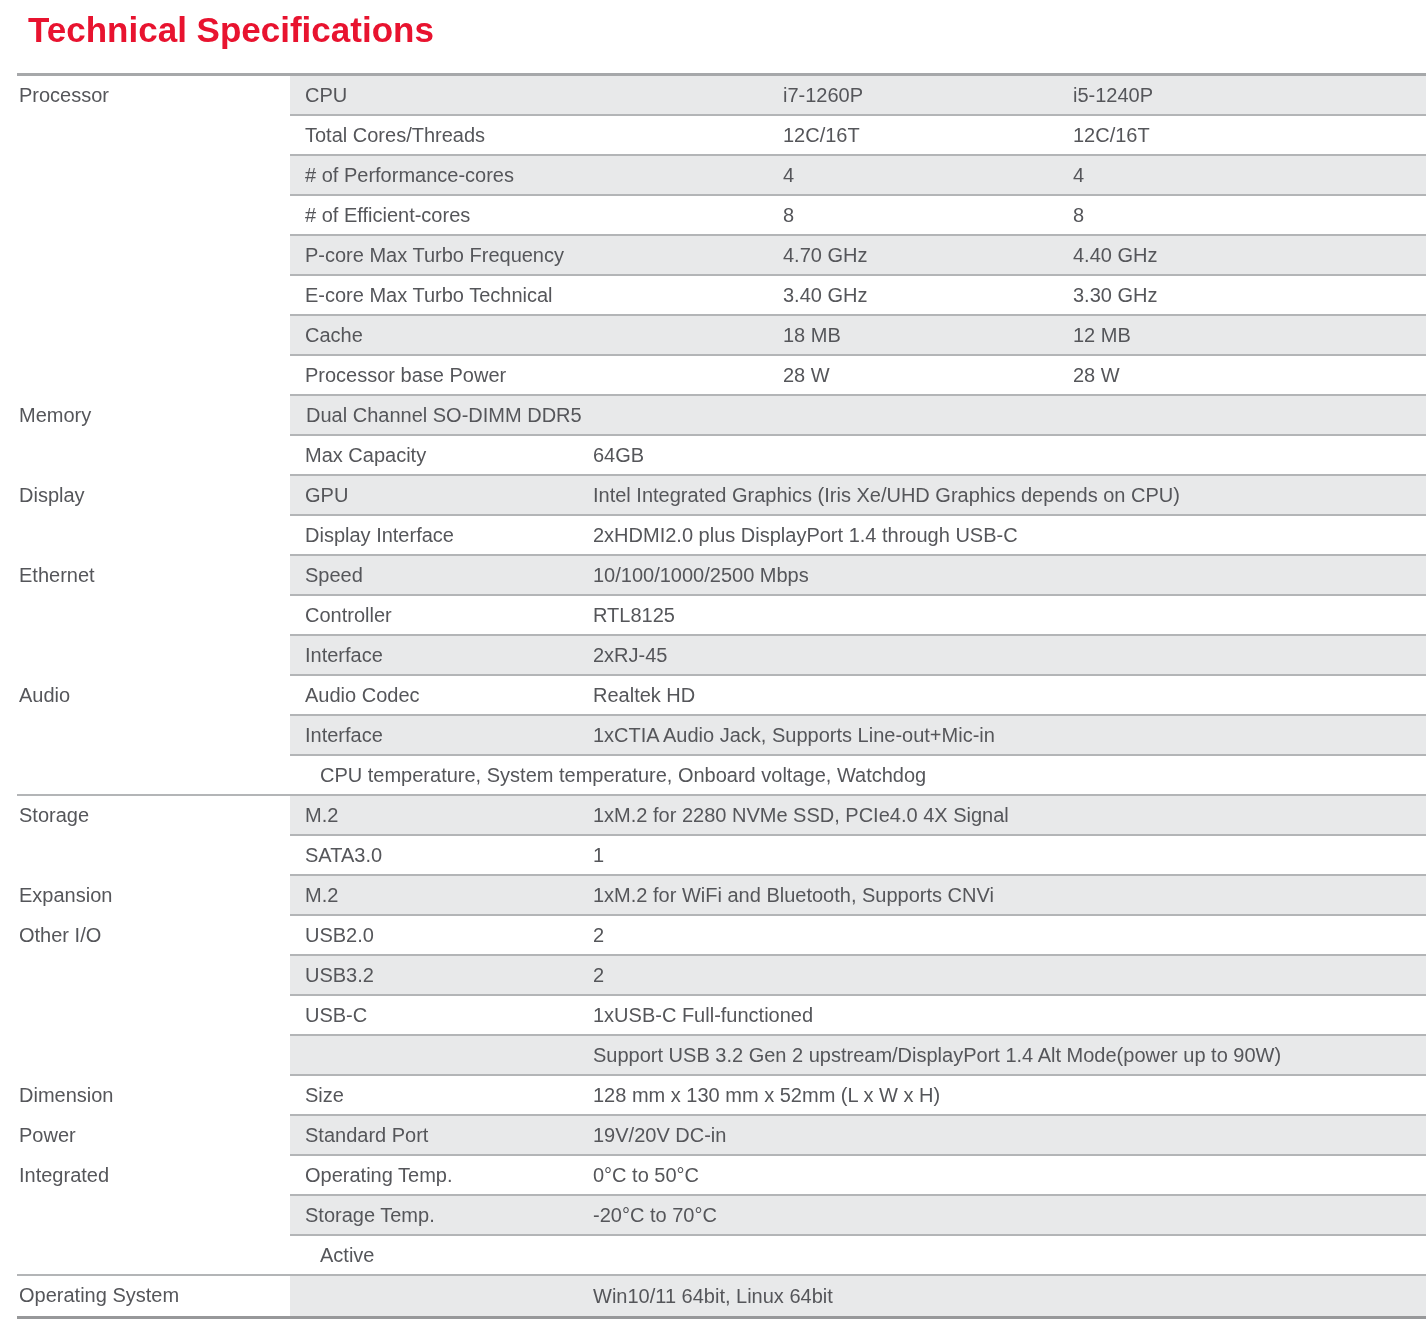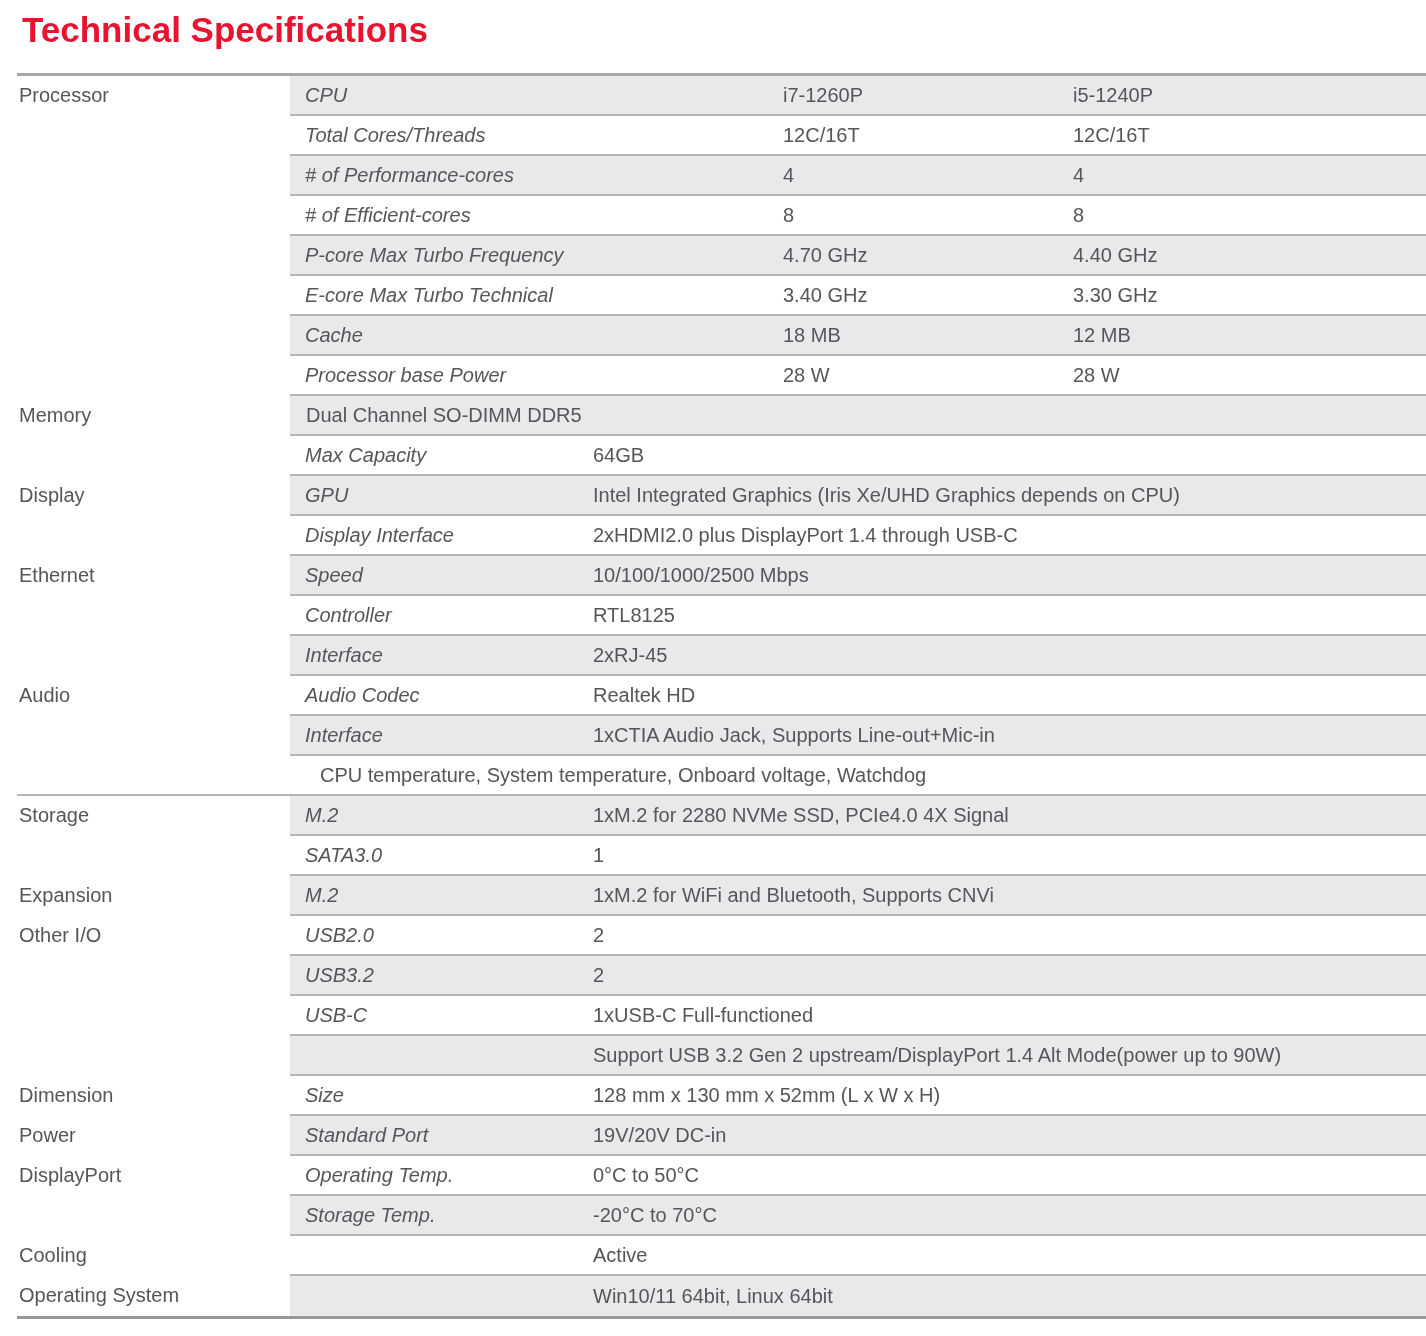--- a/index.html
+++ b/index.html
@@ -7,21 +7,21 @@
     width: 1426px;
     background: #ffffff;
     font-family: "Liberation Sans", sans-serif;
   }
   .page {
     width: 1426px;
     min-height: 1336px;
     background: #ffffff;
   }
   .page-title {
-    padding: 8px 0 0 22px;
+    padding: 8px 0 0 28px;
     font-size: 35px;
     font-weight: bold;
     color: #e8132f;
     letter-spacing: 0px;
     line-height: 1.25;
   }
   .spec-table {
     margin: 21px 0 0 17px;
     width: 1409px;
     border-top: 3px solid #a6a8aa;
@@ -52,21 +52,20 @@
   .sub.alt { background: #e8e9ea; }
   .cell {
     line-height: 38px;
     white-space: nowrap;
     overflow: hidden;
   }
   .label {
     flex: none;
     width: 287px;
     padding-left: 15px;
-    font-style: italic;
   }
   .row.dual .label { width: 477px; }
   .val {
     flex: 1;
     padding-left: 16px;
   }
   .row.dual .val1 {
     flex: none;
     width: 290px;
     padding-left: 16px;
@@ -268,35 +267,34 @@
         </div>
       </div>
       <div class="row">
         <div class="cat cell">Power</div>
         <div class="sub alt">
           <div class="label cell">Standard Port</div>
           <div class="val cell">19V/20V DC-in</div>
         </div>
       </div>
       <div class="row">
-        <div class="cat cell">DisplayPort</div>
+        <div class="cat cell">Integrated</div>
         <div class="sub">
           <div class="label cell">Operating Temp.</div>
           <div class="val cell">0°C to 50°C</div>
         </div>
       </div>
       <div class="row">
         <div class="cat cell"></div>
         <div class="sub alt">
           <div class="label cell">Storage Temp.</div>
           <div class="val cell">-20°C to 70°C</div>
         </div>
       </div>
       <div class="row">
-        <div class="cat cell">Cooling</div>
         <div class="sub">
           <div class="label cell"></div>
           <div class="val cell">Active</div>
         </div>
       </div>
       <div class="row">
         <div class="cat cell">Operating System</div>
         <div class="sub alt">
           <div class="label cell"></div>
           <div class="val cell">Win10/11 64bit, Linux 64bit</div>

